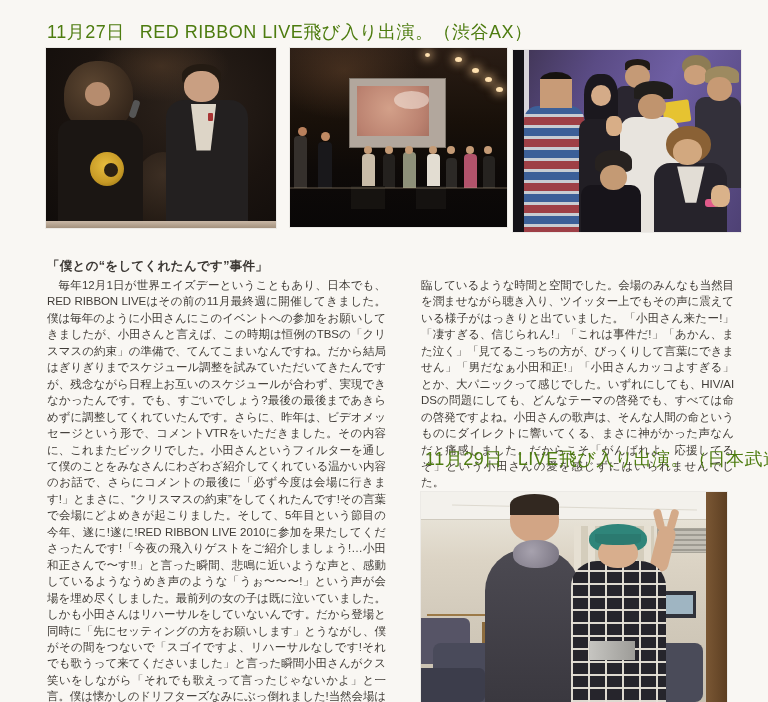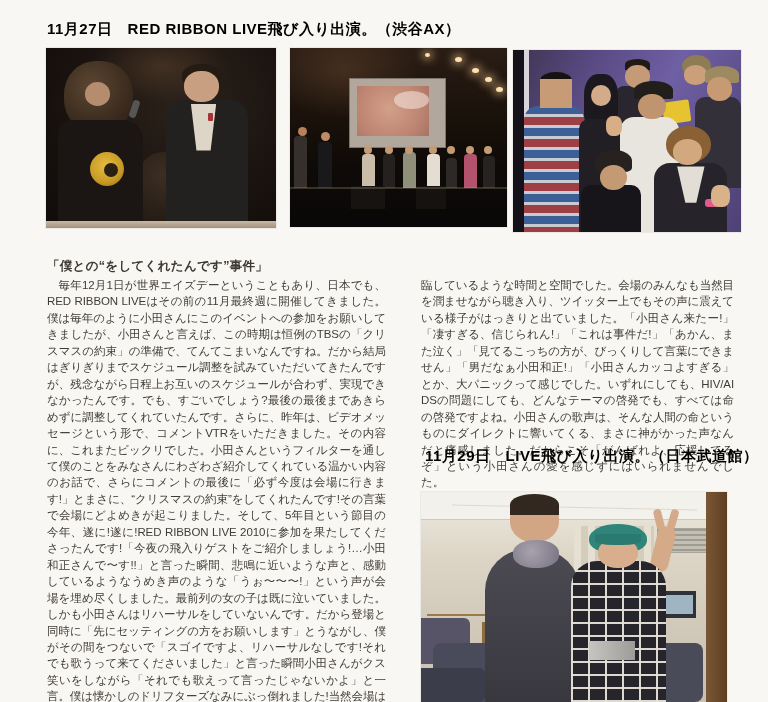--- a/index.html
+++ b/index.html
@@ -1,21 +1,21 @@
 <!DOCTYPE html>
 <html><head>
 <meta charset="utf-8">
 <style>
   html,body{margin:0;padding:0;}
   body{width:768px;height:702px;overflow:hidden;background:#e9e7e2;
        font-family:"Liberation Sans","DejaVu Sans",sans-serif;}
   #page{position:relative;width:768px;height:702px;background:#f9f7f3;overflow:hidden;}
 
   
-  .event-head{position:absolute;font-weight:bold;color:#000000;font-size:15px;letter-spacing:.5px;white-space:nowrap;}
+  .event-head{position:absolute;font-weight:normal;color:#4d7c0f;font-size:18px;letter-spacing:.5px;white-space:nowrap;}
   .event-head .date{margin-right:15px;}
   .section-head{position:absolute;font-weight:bold;color:#3c3834;font-size:12.5px;letter-spacing:.3px;white-space:nowrap;}
 
   
   .col{position:absolute;font-size:11.5px;line-height:16.45px;color:#403c37;
        text-align:justify;letter-spacing:-0.1px;word-break:break-all;}
   #col-left{left:47px;top:277px;width:339px;text-indent:1em;}
   #col-right{left:421px;top:277px;width:313px;}
 
   

